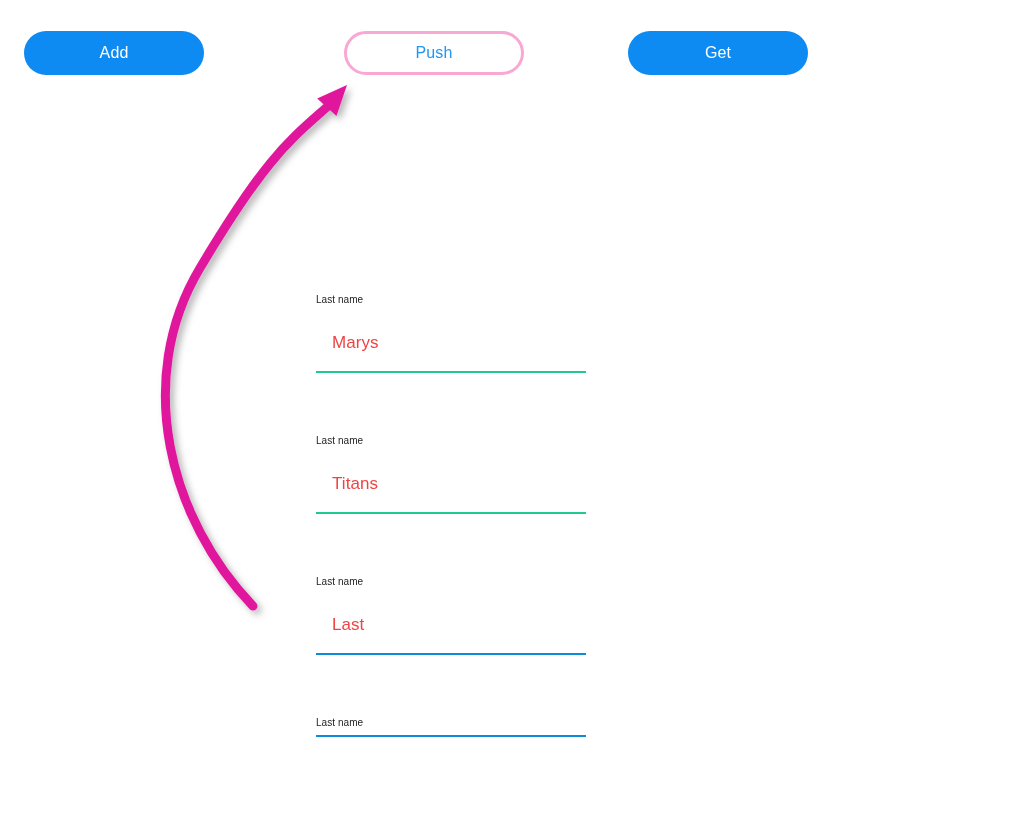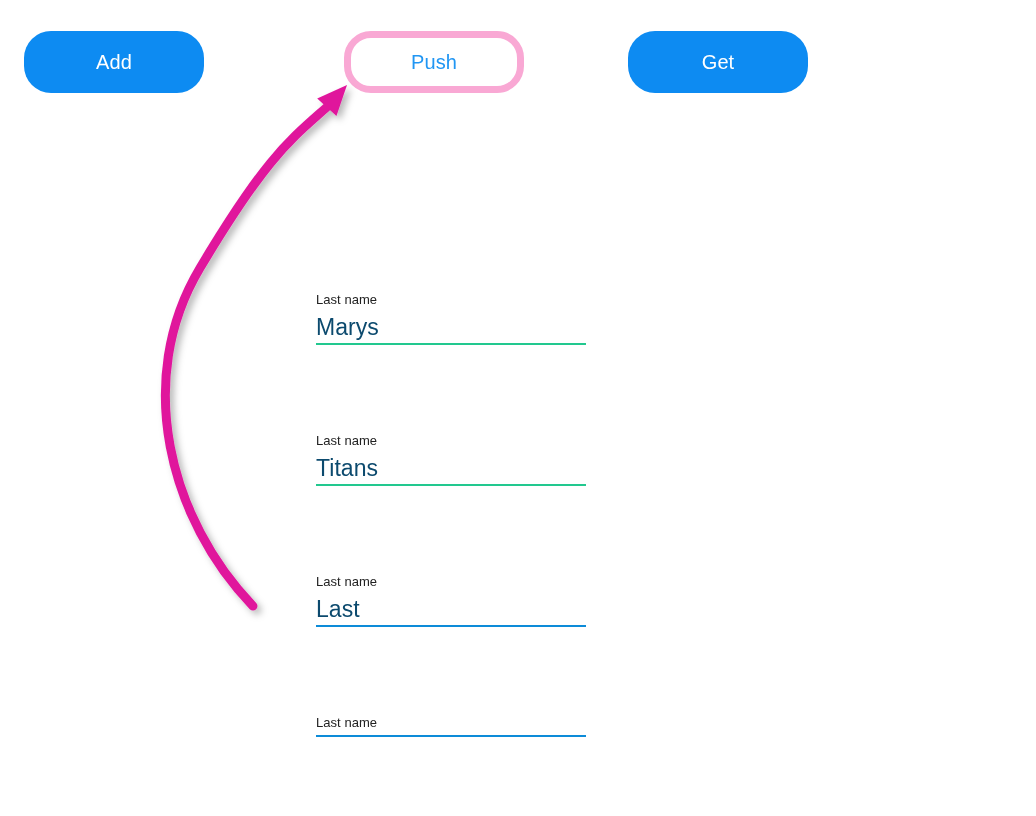--- a/index.html
+++ b/index.html
@@ -21,68 +21,68 @@
     position: absolute;
     left: 0; top: 0;
     width: 1036px;
     height: 816px;
     background: #ffffff;
   }
 
   
   .btn {
     position: absolute;
-    height: 62px;
+    height: 44px;
     border-radius: 27px;
     display: flex;
     align-items: center;
     justify-content: center;
-    font-size: 20px;
+    font-size: 16px;
     font-weight: 400;
     letter-spacing: 0.1px;
     box-sizing: border-box;
     cursor: pointer;
     user-select: none;
     padding: 0 12px;
   }
   .btn-filled {
     background: #0d8bf2;
     color: #ffffff;
     border: none;
   }
   .btn-outline {
     background: #ffffff;
     color: #2196f3;
-    border: 7px solid #f9a8d4;
+    border: 3px solid #f9a8d4;
   }
 
   #btn-add   { left: 24px;  top: 31px; width: 180px; }
   #btn-push  { left: 344px; top: 31px; width: 180px; }
   #btn-get   { left: 628px; top: 31px; width: 180px; }
 
   
   .field {
     position: absolute;
     left: 316px;
     width: 270px;
   }
   .field-label {
-    font-size: 13px;
+    font-size: 10px;
     line-height: 16px;
     color: #222222;
     letter-spacing: 0.05px;
     margin: 0;
     white-space: nowrap;
   }
   .field-value {
-    font-size: 23px;
+    font-size: 17px;
     line-height: 24px;
-    color: #0c4a6e;
+    color: #ef4444;
     letter-spacing: 0.05px;
-    margin: 0;
+    margin: 16px;
     padding-top: 7px;
     white-space: nowrap;
   }
   .field-underline {
     height: 2px;
     width: 100%;
     margin-top: 4px;
   }
 
   #field-0 { top: 292px; }

